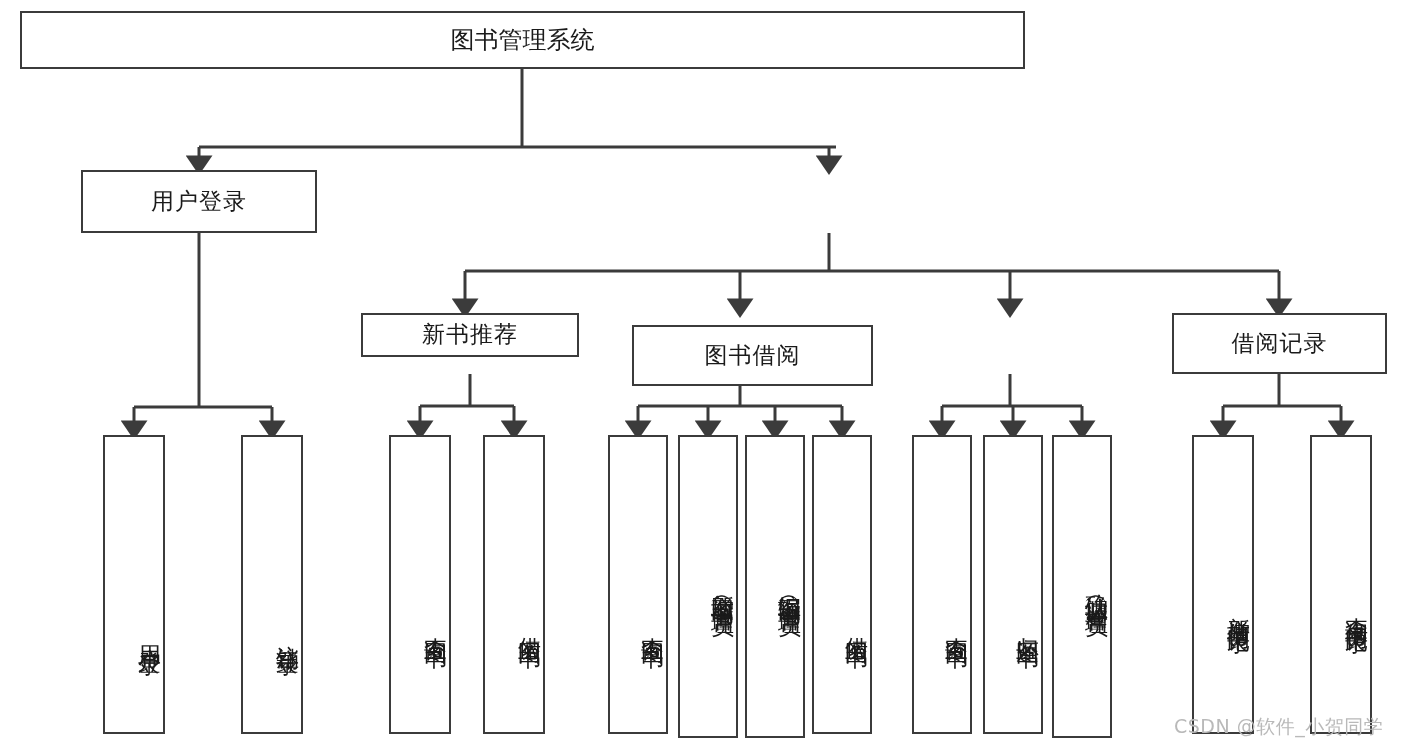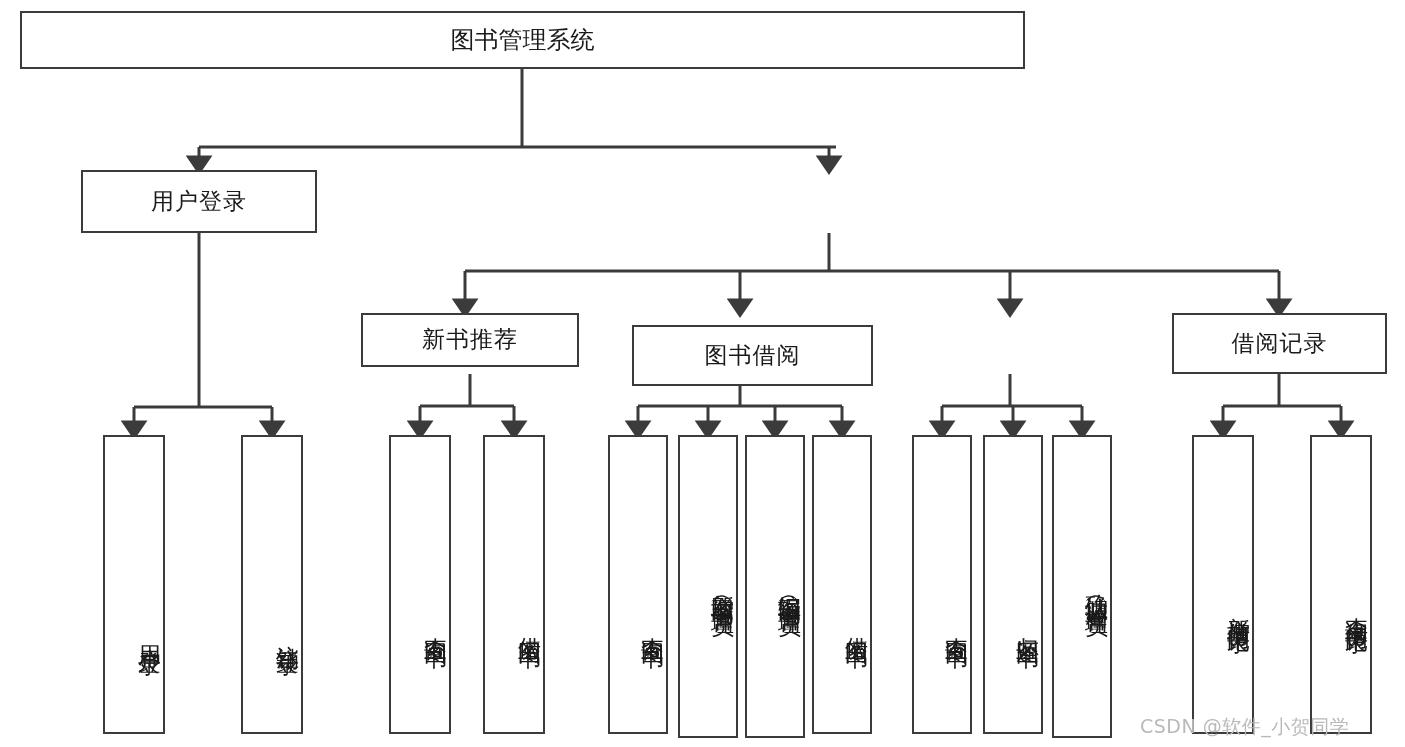--- a/index.html
+++ b/index.html
@@ -119,21 +119,21 @@
       <path d="M1223,406 L1341,406"></path>
       <path d="M1223,406 L1223,427" marker-end="url(#arrowhead)"></path>
       <path d="M1341,406 L1341,427" marker-end="url(#arrowhead)"></path>
     </g>
   </svg>
 
   <div class="node root" style="left:20px; top:11px; width:1005px; height:58px;">图书管理系统</div>
 
   <div class="node h" style="left:81px; top:170px; width:236px; height:63px;">用户登录</div>
 
-  <div class="node h" style="left:361px; top:313px; width:218px; height:54px;">新书推荐</div>
+  <div class="node h" style="left:361px; top:313px; width:218px; height:44px;">新书推荐</div>
   <div class="node h" style="left:632px; top:325px; width:241px; height:61px;">图书借阅</div>
   <div class="node h" style="left:1172px; top:313px; width:215px; height:61px;">借阅记录</div>
 
   <div class="node leaf" style="left:103px; top:435px; width:62px; height:299px; padding-top:96px;">用户登录</div>
   <div class="node leaf" style="left:241px; top:435px; width:62px; height:299px; padding-top:96px;">注销登录</div>
 
   <div class="node leaf" style="left:389px; top:435px; width:62px; height:299px; padding-top:80px;">查询图书</div>
   <div class="node leaf" style="left:483px; top:435px; width:62px; height:299px; padding-top:80px;">借阅图书</div>
 
   <div class="node leaf" style="left:608px; top:435px; width:60px; height:299px; padding-top:80px;">查询图书</div>
@@ -141,15 +141,15 @@
   <div class="node leaf tall" style="left:745px; top:435px; width:60px; height:303px; padding-top:6px;">编辑图书（管理员）</div>
   <div class="node leaf" style="left:812px; top:435px; width:60px; height:299px; padding-top:80px;">借阅图书</div>
 
   <div class="node leaf" style="left:912px; top:435px; width:60px; height:299px; padding-top:80px;">查询图书</div>
   <div class="node leaf" style="left:983px; top:435px; width:60px; height:299px; padding-top:80px;">归还图书</div>
   <div class="node leaf tall" style="left:1052px; top:435px; width:60px; height:303px; padding-top:6px;">确认归还（管理员）</div>
 
   <div class="node leaf" style="left:1192px; top:435px; width:62px; height:299px; padding-top:46px;">新增借阅记录</div>
   <div class="node leaf" style="left:1310px; top:435px; width:62px; height:299px; padding-top:46px;">查询借阅记录</div>
 
-  <div class="watermark" style="left:1140px; top:714px;">CSDN @软件_小贺同学</div>
+  <div class="watermark" style="left:1174px; top:714px;">CSDN @软件_小贺同学</div>
 
 </div>
 
 </body></html>

